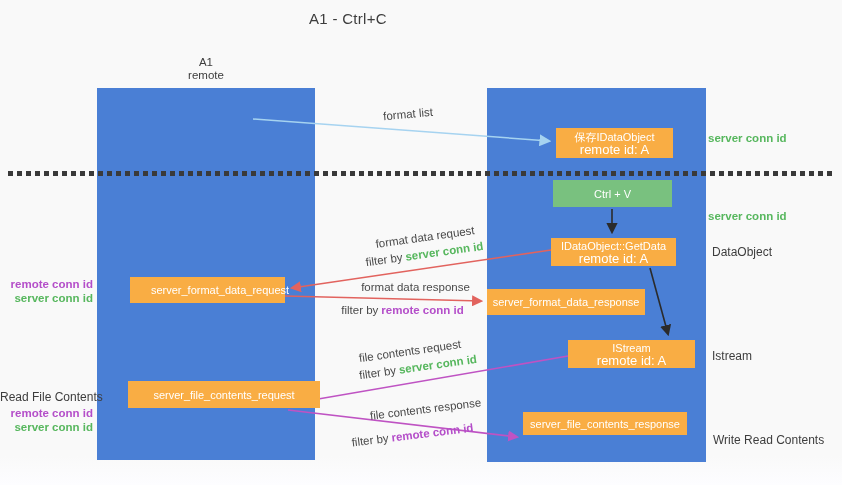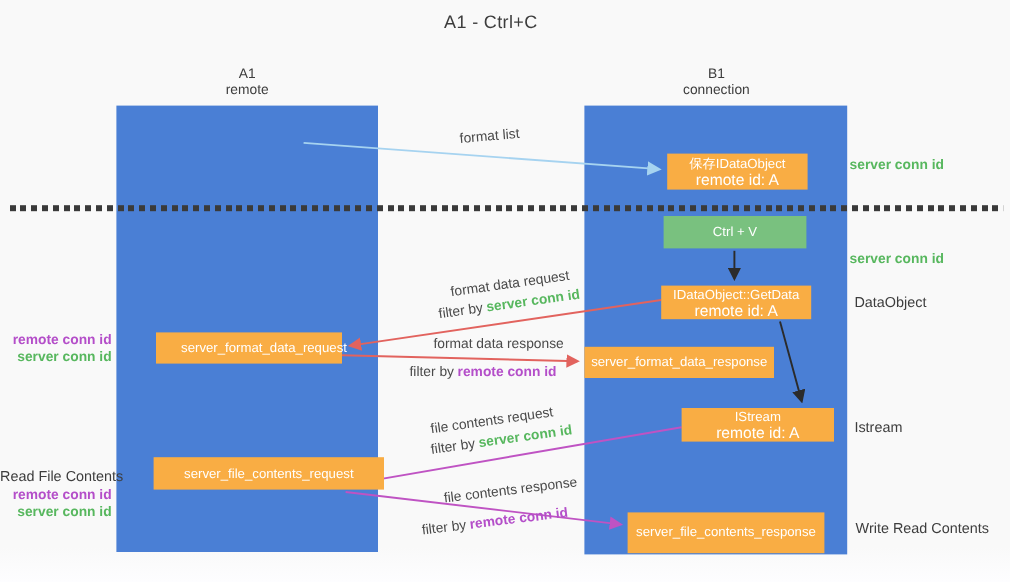--- a/index.html
+++ b/index.html
@@ -9,21 +9,21 @@
     background:#fafafa;
     overflow:hidden;
   }
   #stage {
     position:relative; width:842px; height:485px;
     background:linear-gradient(#f9f9f9 0%, #f9f9f9 94%, #fdfdff 100%);
   }
   .abs { position:absolute; }
 
   
-  .title { left:309px; top:8px; width:200px; text-align:center;
+  .title { left:309px; top:8px; width:200px; text-align:left;
            font-size:15px; line-height:21px; color:#3d3d3d; letter-spacing:.3px; }
 
   
   .lane-header { width:120px; text-align:center; font-size:11.5px; line-height:13px; color:#3d3d3d; }
   .lane-header.left { left:146px; top:56px; }
   .lane-header.right { left:537px; top:56px; }
 
   
   .lane { background:#4a7fd5; z-index:1; }
   .lane.left  { left:97px;  top:88px; width:218px; height:372px; }
@@ -46,21 +46,21 @@
   .node.single { font-size:11px; }
 
   .n-ctrlc   { left:138px; top:105px; width:115px; height:28px; }
   .n-save    { left:556px; top:128px; width:117px; height:30px; }
   .n-ctrlv   { left:553px; top:180px; width:119px; height:27px; }
   .n-getdata { left:551px; top:238px; width:125px; height:28px; }
   .n-freq    { left:130px; top:277px; width:155px; height:26px;padding-left:25px; }
   .n-fresp   { left:487px; top:289px; width:158px; height:26px; }
   .n-istream { left:568px; top:340px; width:127px; height:28px; }
   .n-fcreq   { left:128px; top:381px; width:192px; height:27px; }
-  .n-fcresp  { left:523px; top:427px; width:164px; height:34px; }
+  .n-fcresp  { left:523px; top:412px; width:164px; height:23px; }
 
   
   .edge-label { z-index:5; font-size:11.5px; color:#4a4a4a; text-align:center; white-space:nowrap; }
   .rot8 { transform:rotate(-8deg); }
   .rot7 { transform:rotate(-7deg); }
   .rot5 { transform:rotate(-5deg); }
   .key-green  { color:#57b75e; font-weight:bold; margin-left:3px; }
   .key-purple { color:#b44ec9; font-weight:bold; margin-left:3px; }
 
   .lbl-formatlist { left:358px; top:108px; width:100px; }
@@ -96,24 +96,20 @@
 
 <div id="stage">
 
   <div class="abs title">
     <div>A1 - Ctrl+C</div>
   </div>
 
   <div class="abs lane-header left">
     <div>A1</div>
     <div>remote</div>
-  </div>
-  <div class="abs lane-header right">
-    <div>B1</div>
-    <div>connection</div>
   </div>
 
   <div class="abs lane left"></div>
   <div class="abs lane right"></div>
 
   <div class="abs dotline"></div>
 
   <svg class="abs arrows" viewBox="0 0 842 485" xmlns="http://www.w3.org/2000/svg">
     <defs>
       <marker id="m-blue" viewBox="0 0 10 10" refX="8" refY="5" markerWidth="8" markerHeight="8" orient="auto-start-reverse">

